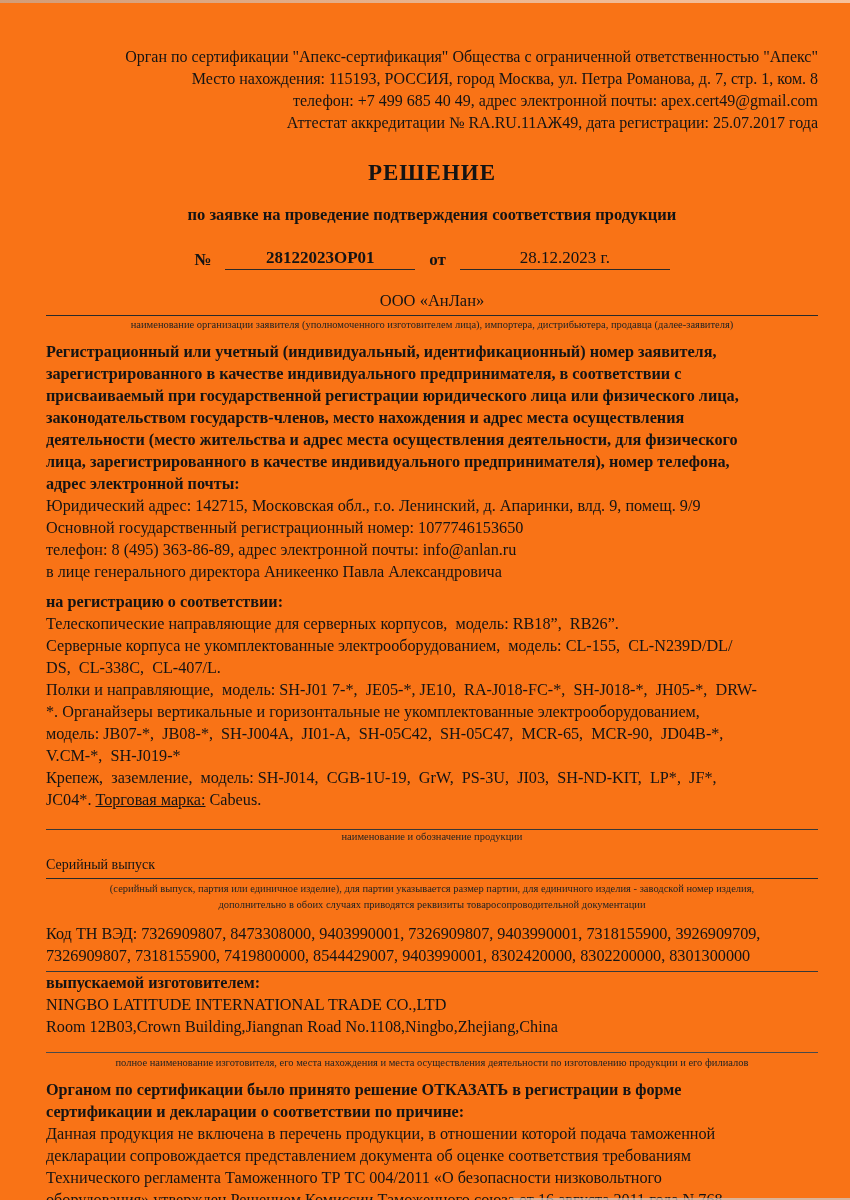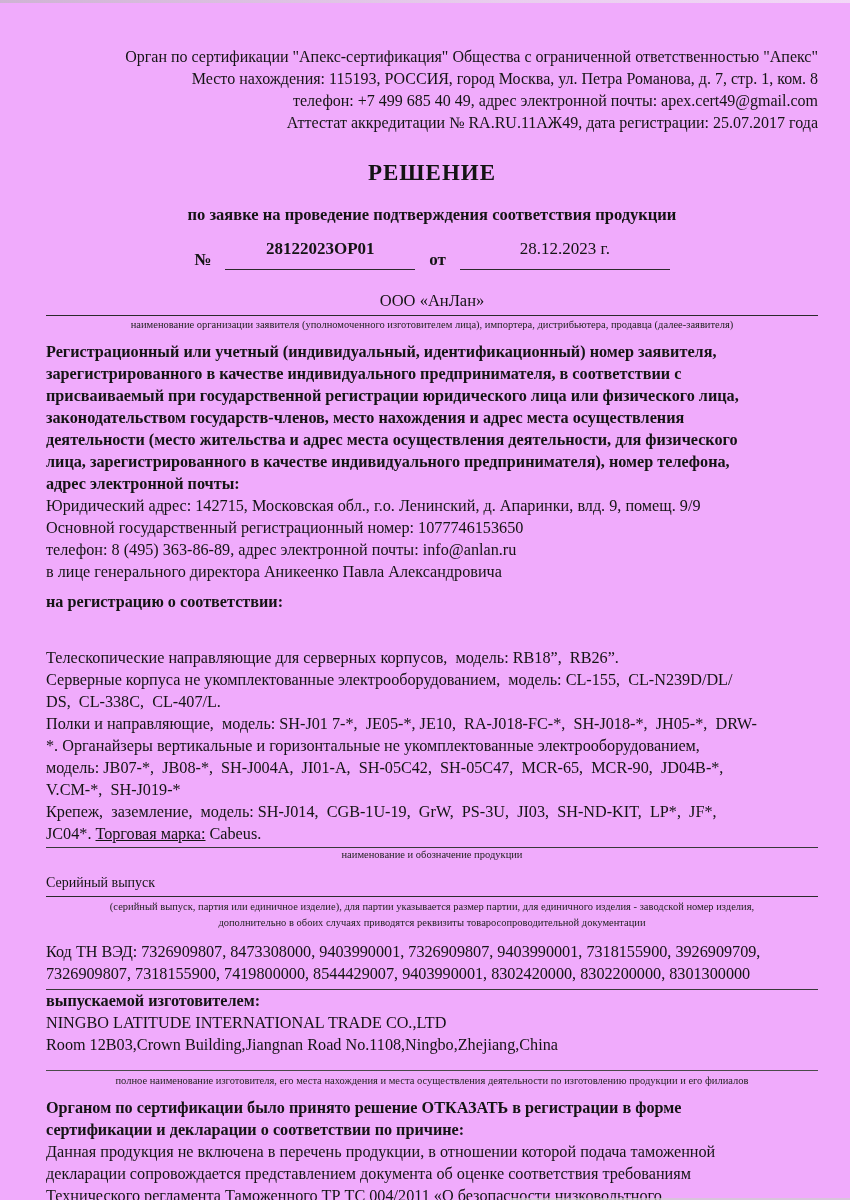--- a/index.html
+++ b/index.html
@@ -1,21 +1,21 @@
 <!DOCTYPE html>
 <html><head>
 <meta charset="utf-8">
 <style>
   html, body { margin: 0; padding: 0; background: #e8e8e8; }
   .page {
     position: relative;
     width: 850px;
     height: 1200px;
     margin: 0 auto;
-    background: #f0abfc;
+    background: #f97316;
     overflow: hidden;
     font-family: "Liberation Serif", "DejaVu Serif", serif;
     color: #141414;
   }
   .scan-edge-top {
     position: absolute; top: 0; left: 0; width: 100%; height: 3px;
     background: linear-gradient(90deg, #b8b8b8, #e5e5e5 60%, #f5f5f5);
     opacity: .6;
   }
   .scan-edge-bottom {
@@ -40,37 +40,37 @@
     text-align: center; font-size: 16.5px; font-weight: bold; line-height: 22px;
   }
 
   .num-row {
     margin-top: 18px; height: 26px;
     display: flex; justify-content: center; align-items: flex-end; gap: 14px;
     font-size: 17px;
   }
   .ublank {
     display: inline-block; border-bottom: 1.6px solid #2a2a2a;
-    text-align: center; padding-bottom: 10px;
+    text-align: center; padding-bottom: 1px;
   }
   .u-number { width: 190px; font-weight: bold; }
   .u-date { width: 210px; }
 
   .applicant { margin-top: 20px; }
   .applicant-name {
     text-align: center; font-size: 16.5px; line-height: 22px;
     border-bottom: 1.4px solid #2a2a2a; padding-bottom: 3px;
   }
   .applicant .small { margin-top: 2px; }
 
   .reg-par { margin-top: 10px; }
   .details { }
   .reg-heading { margin-top: 8px; font-weight: bold; }
 
-  .product-block { border-bottom: 1.6px solid #383838; padding-bottom: 2px; margin-top: 34px; }
+  .product-block { border-bottom: 1.6px solid #383838; padding-bottom: 18px; }
   .u { text-decoration: underline; }
 
   .serial-block { margin-top: 10px; }
   .serial-heading {
     font-size: 14px; line-height: 24px;
     border-bottom: 1.6px solid #2a2a2a; padding-bottom: 1px;
   }
   .serial-block .small { margin-top: 3px; }
 
   .tnved-block { margin-top: 12px; border-bottom: 1.6px solid #383838; padding-bottom: 4px; }

